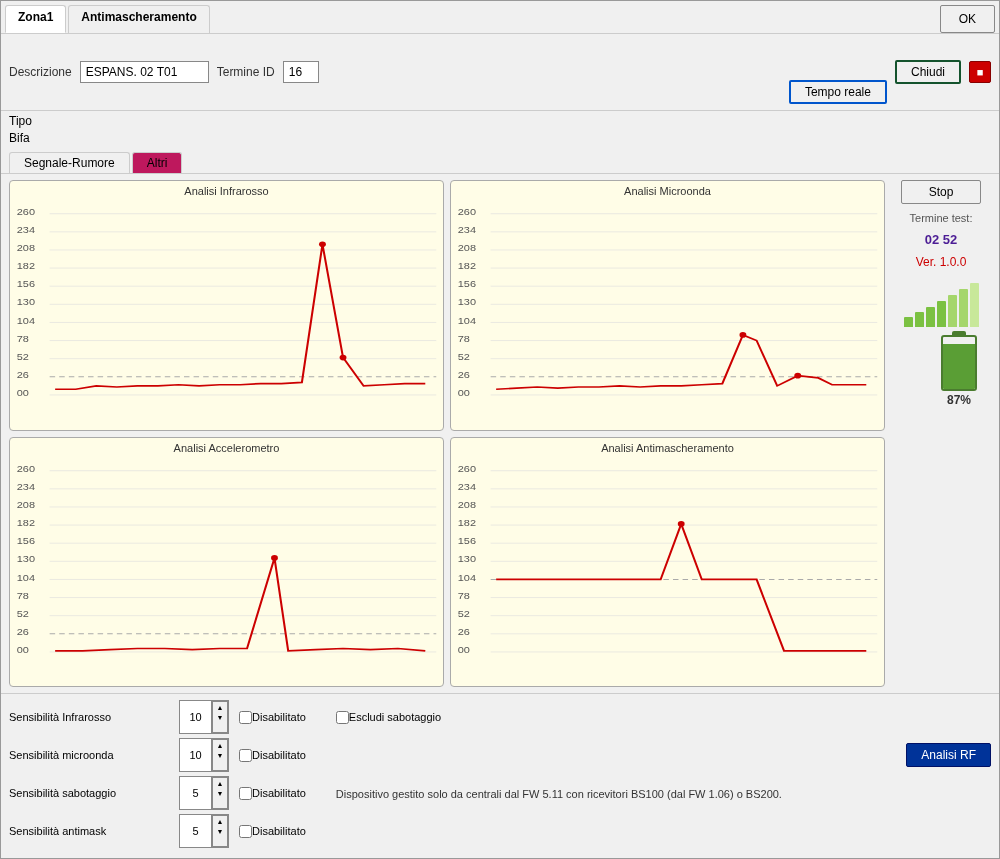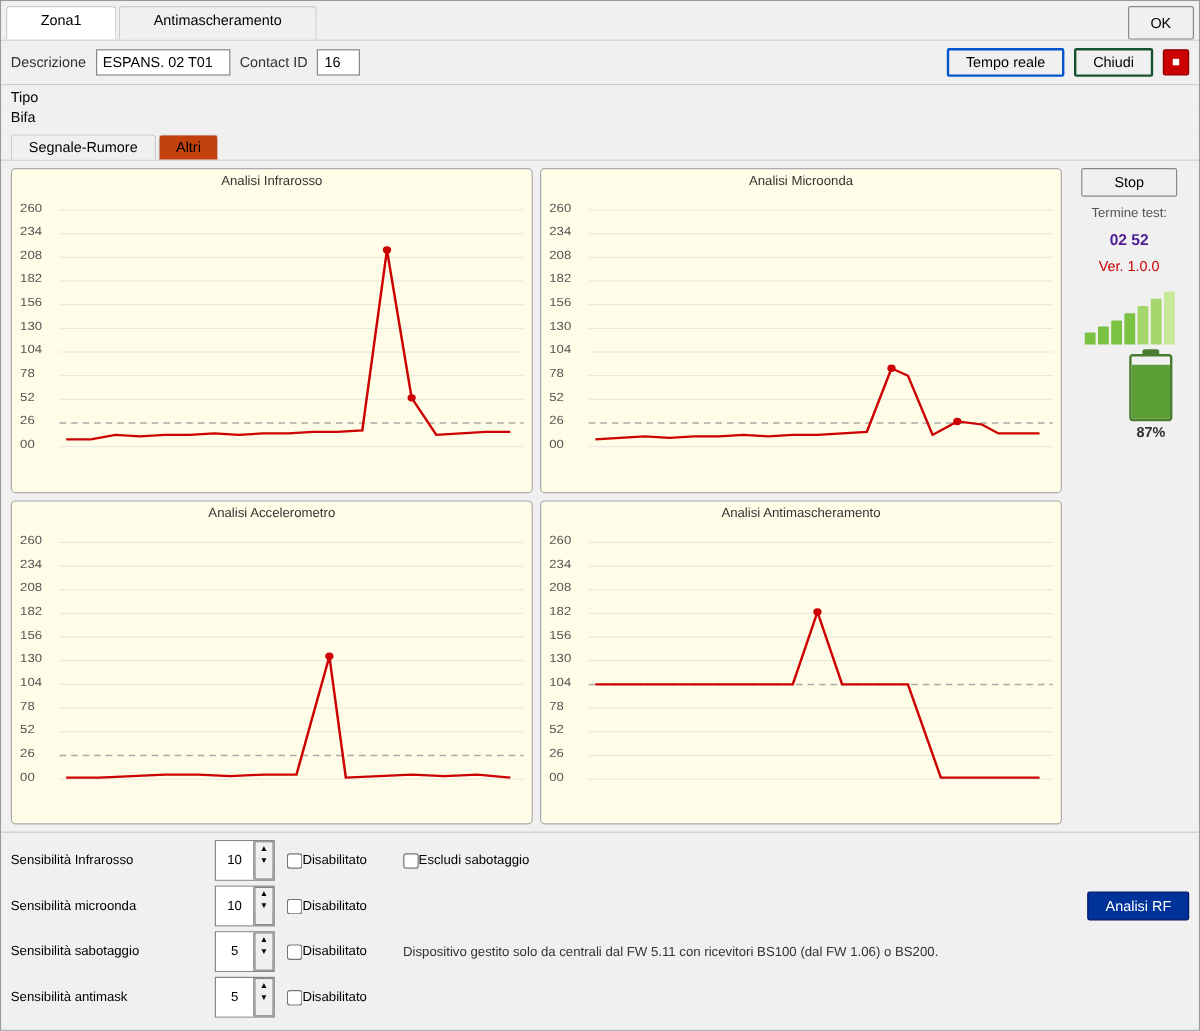--- a/index.html
+++ b/index.html
@@ -21,27 +21,28 @@
     }
     .title-bar {
       background: #f0f0f0;
       border-bottom: 1px solid #ccc;
       display: flex;
       align-items: stretch;
       padding: 4px 4px 0 4px;
       gap: 2px;
     }
     .tab {
-      padding: 4px 28px;
+      padding: 4px 12px;
       border: 1px solid #ccc;
       border-bottom: none;
       background: #f0f0f0;
       cursor: pointer;
       font-size: 12px;
       border-radius: 3px 3px 0 0;
+      font-weight: bold;
     }
     .tab.active {
       background: #fff;
       border-bottom: 1px solid #fff;
       z-index: 1;
     }
     .ok-btn {
       margin-left: auto;
       padding: 3px 18px;
       background: #f0f0f0;
@@ -73,20 +74,21 @@
     }
     .tempo-reale-btn {
       margin-left: auto;
       padding: 3px 14px;
       background: #f0f0f0;
       border: 2px solid #0055cc;
       color: #000;
       cursor: pointer;
       font-size: 12px;
       border-radius: 2px;
+      margin-top: 40px;
     }
     .chiudi-btn {
       padding: 3px 14px;
       background: #f0f0f0;
       border: 2px solid #14532d;
       cursor: pointer;
       font-size: 12px;
       border-radius: 2px;
     }
     .red-btn {
@@ -126,21 +128,21 @@
     .inner-tab {
       padding: 3px 14px;
       border: 1px solid #ccc;
       border-bottom: none;
       background: #f0f0f0;
       cursor: pointer;
       font-size: 12px;
       border-radius: 3px 3px 0 0;
     }
     .inner-tab.active {
-      background: #c2410c;
+      background: #be185d;
     }
     .main-content {
       display: flex;
       flex: 1;
       padding: 6px 8px;
       gap: 6px;
       background: #f0f0f0;
       overflow: hidden;
     }
     .charts-grid {
@@ -330,22 +332,22 @@
 <div class="window">
 
   <div class="title-bar">
     <div class="tab active">Zona1</div>
     <div class="tab">Antimascheramento</div>
     <button class="ok-btn">OK</button>
   </div>
 
   <div class="header-row">
     <span class="header-label">Descrizione</span>
-    <input class="header-input" style="width: 112px;" value="ESPANS. 02 T01">
-    <span class="header-label">Contact ID</span>
+    <input class="header-input" style="width: 129px;" value="ESPANS. 02 T01">
+    <span class="header-label">Termine ID</span>
     <input class="header-input" style="width: 36px;" value="16">
     <button class="tempo-reale-btn">Tempo reale</button>
     <button class="chiudi-btn">Chiudi</button>
     <button class="red-btn">■</button>
   </div>
 
   <div class="row2">
     <span>Tipo</span>
   </div>
 

